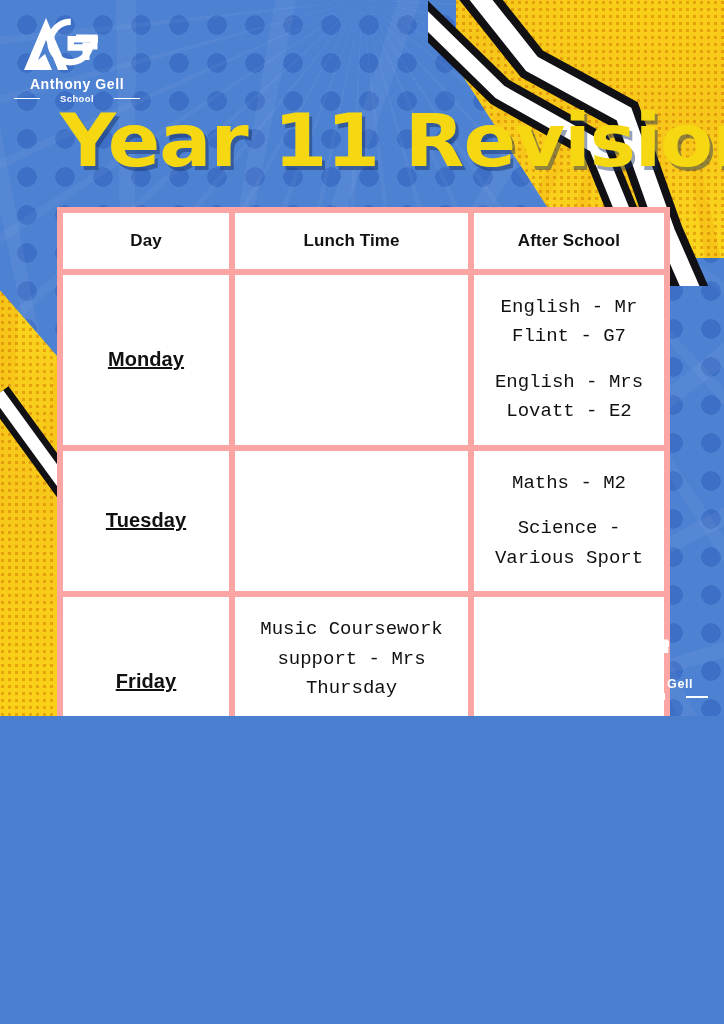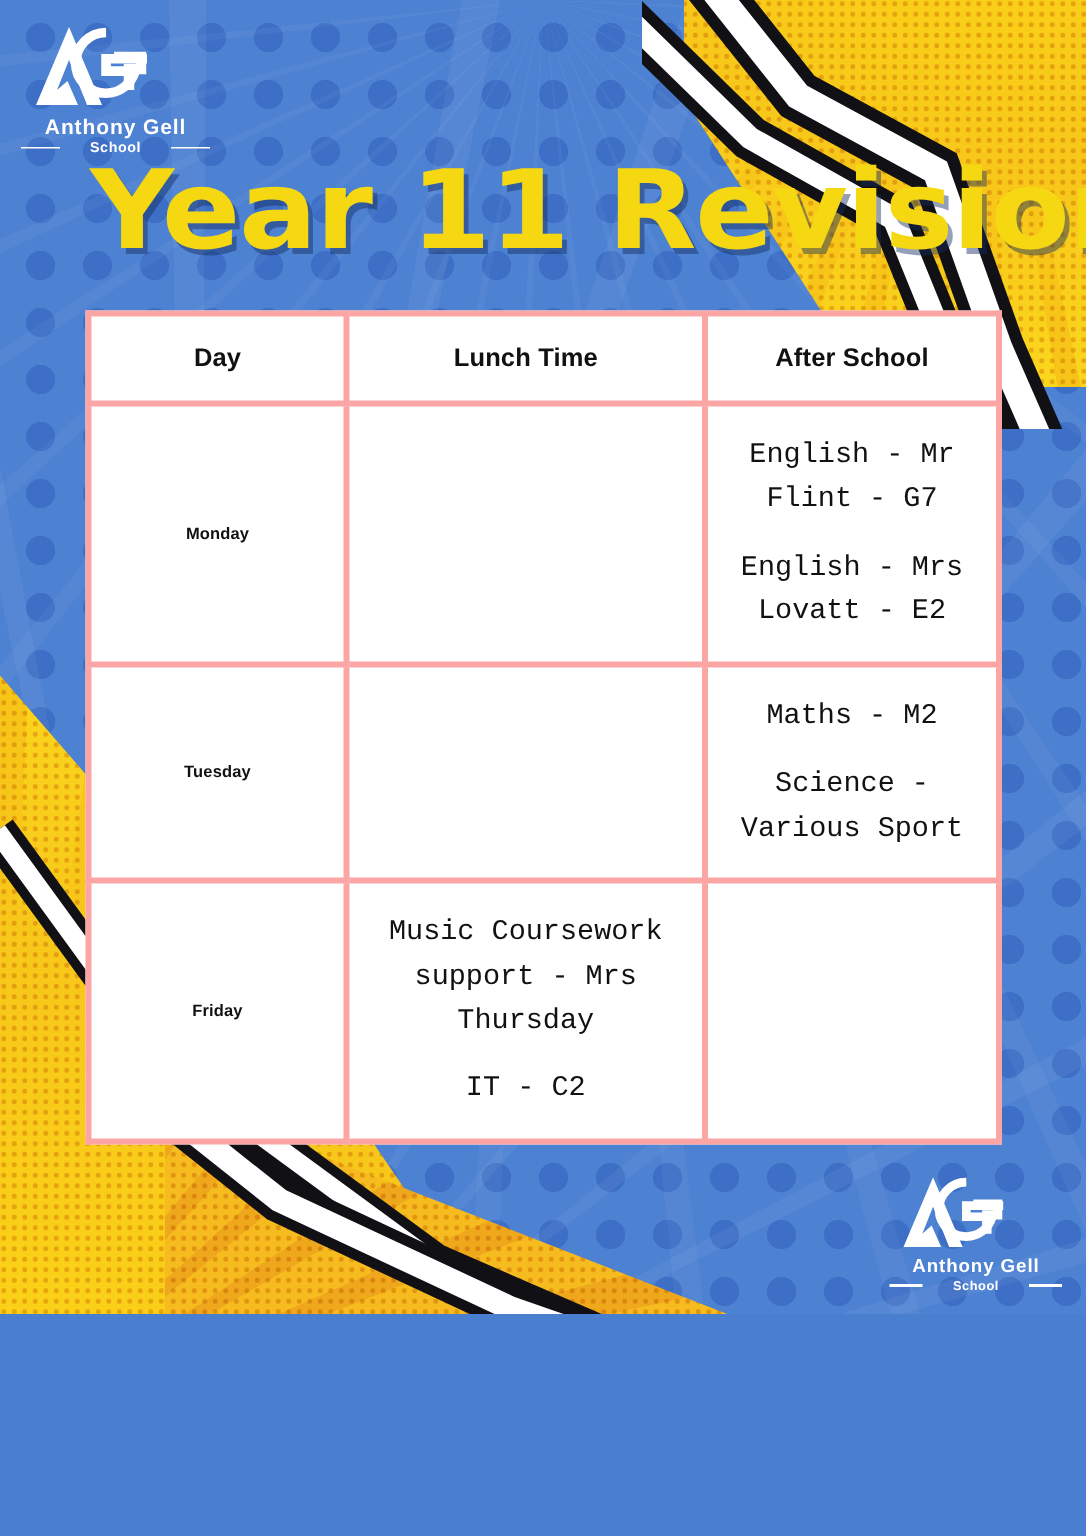--- a/index.html
+++ b/index.html
@@ -4,21 +4,21 @@
 <style>
   * { margin:0; padding:0; box-sizing:border-box; }
   html, body {
     width:724px; height:1024px;
     font-family:"Liberation Sans", sans-serif;
     overflow:hidden;
     background:#4a7fd0;
   }
   #poster {
     position:relative;
-    width:724px; height:876px;
+    width:724px; height:716px;
     overflow:hidden;
     background:#4a7fd0;
   }
 
   
   .bg-blue {
     position:absolute; inset:0;
     background-color:#4d81d2;
   }
   .bg-dots {
@@ -129,37 +129,38 @@
   
   #timetable {
     position:absolute;
     left:57px; top:207px;
     width:607px;
     border-collapse:collapse;
     background:#ffffff;
     table-layout:fixed;
   }
   #timetable td, #timetable th {
-    border:4px solid #fca5a5;
+    border:6px solid #fca5a5;
     background:#ffffff;
     text-align:center;
     vertical-align:middle;
     padding:18px 10px;
     color:#111;
   }
   #timetable th {
     height:58px;
     font-size:17px;
     font-weight:700;
     letter-spacing:.1px;
   }
   #timetable td.day {
-    font-size:11px;
+    font-size:20px;
     font-weight:700;
     letter-spacing:.1px;
+    text-decoration:underline;
   }
   #timetable td.entry {
     font-size:19px;
     font-weight:400;
     line-height:1.55;
     font-family:Liberation Mono, monospace;
   }
   #timetable tbody tr { height:132px; }
   #timetable col.c-day    { width:172px; }
   #timetable col.c-lunch  { width:239px; }

